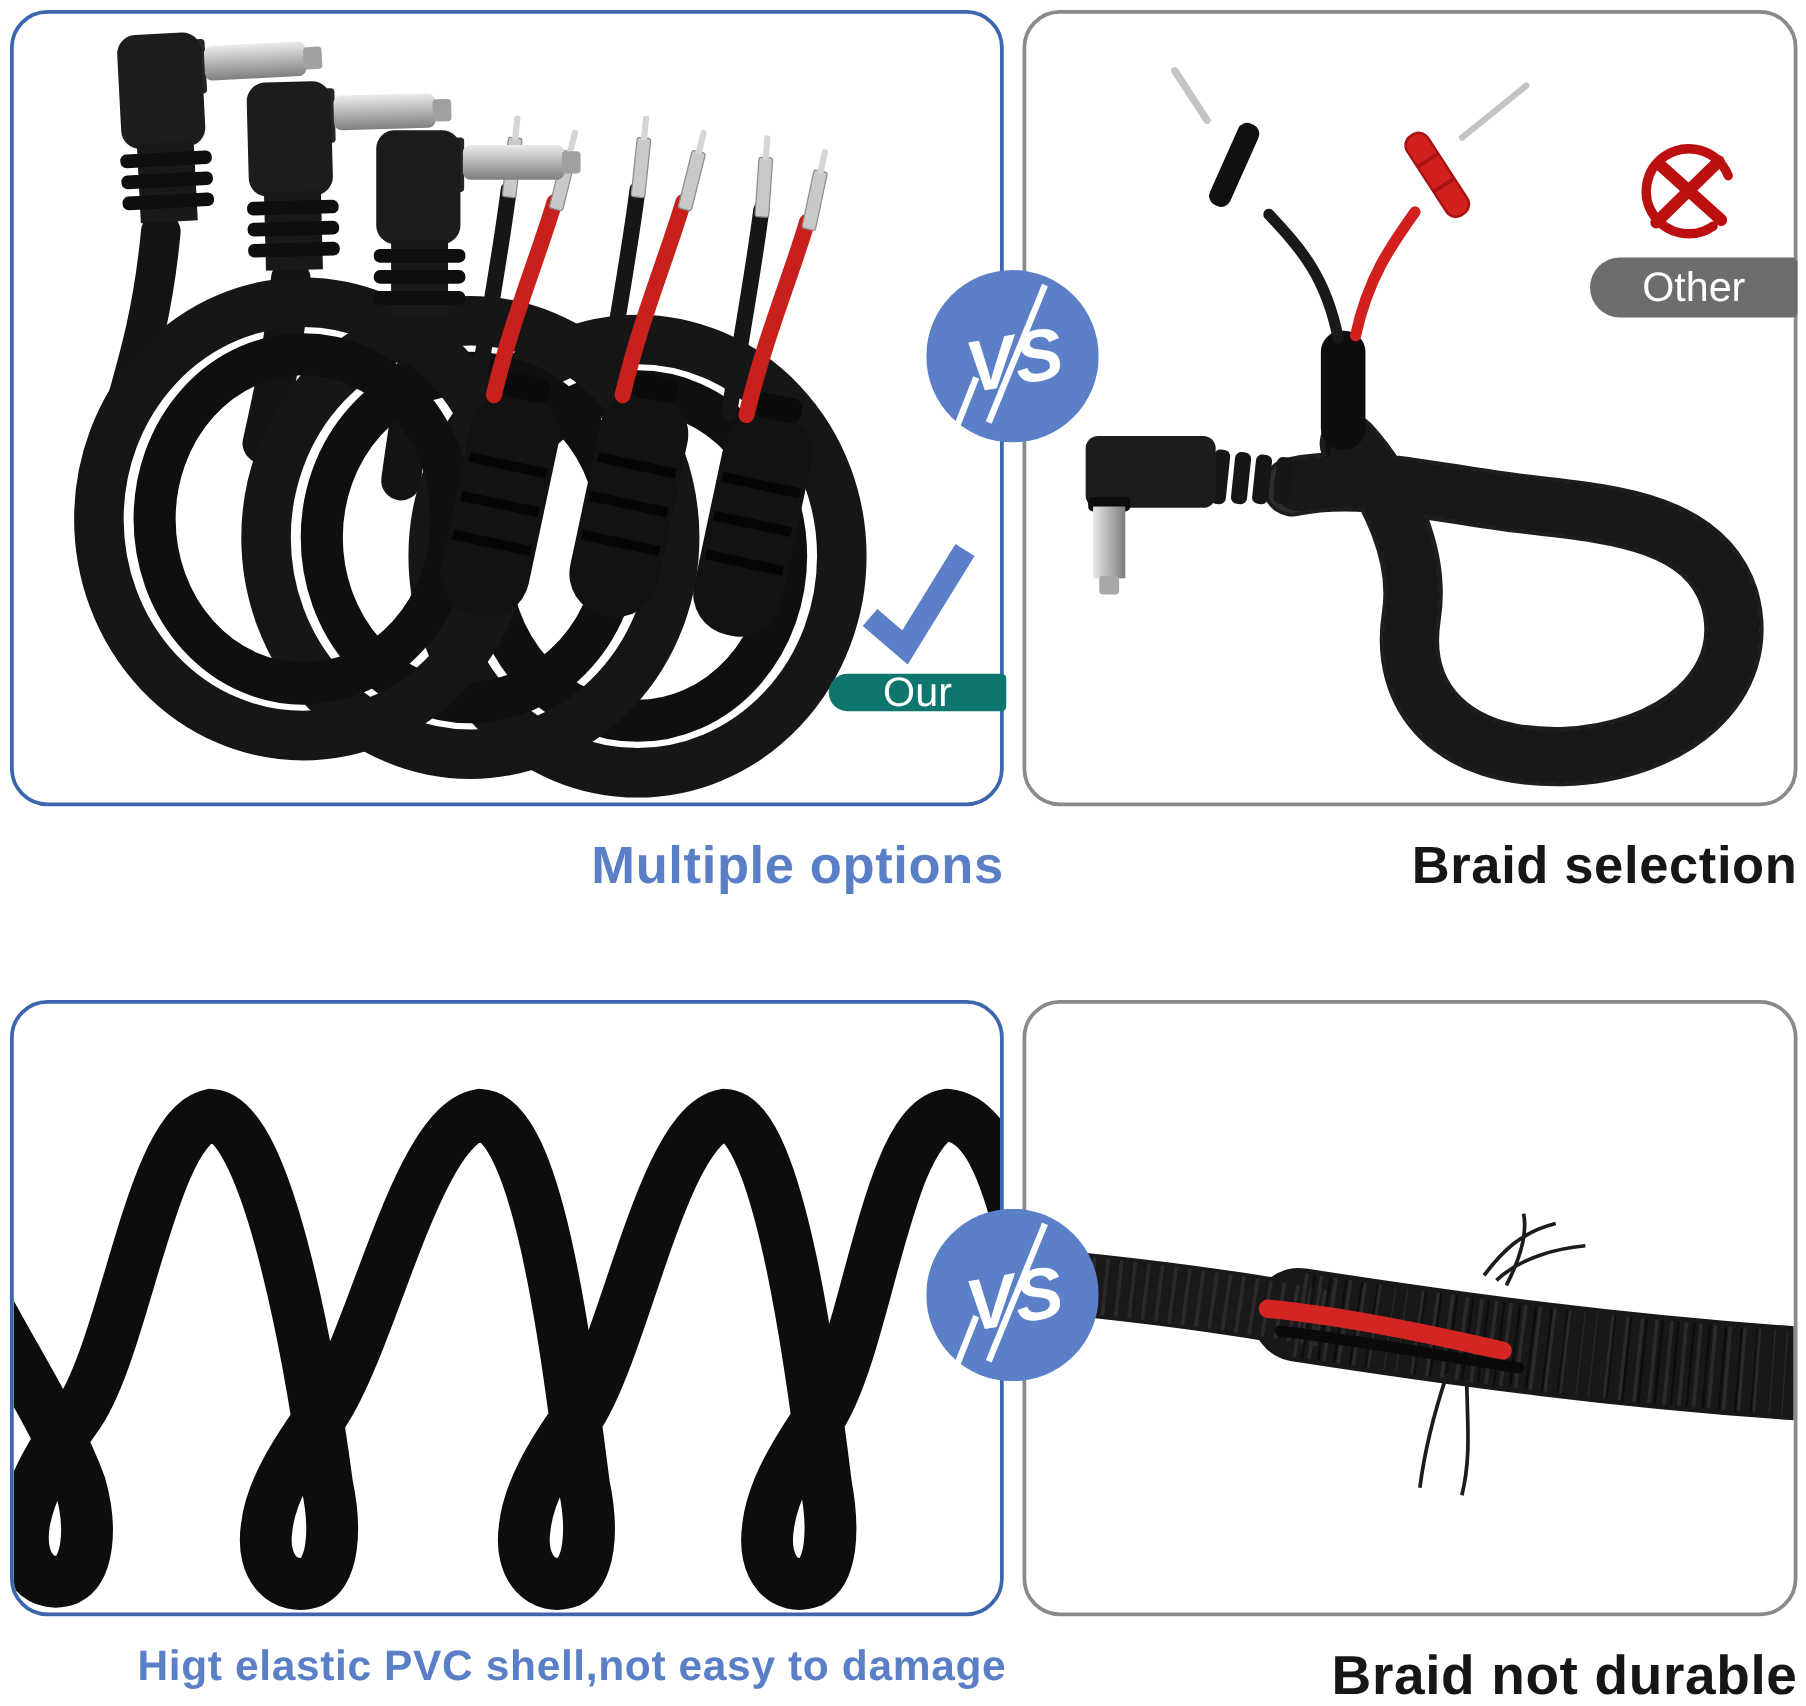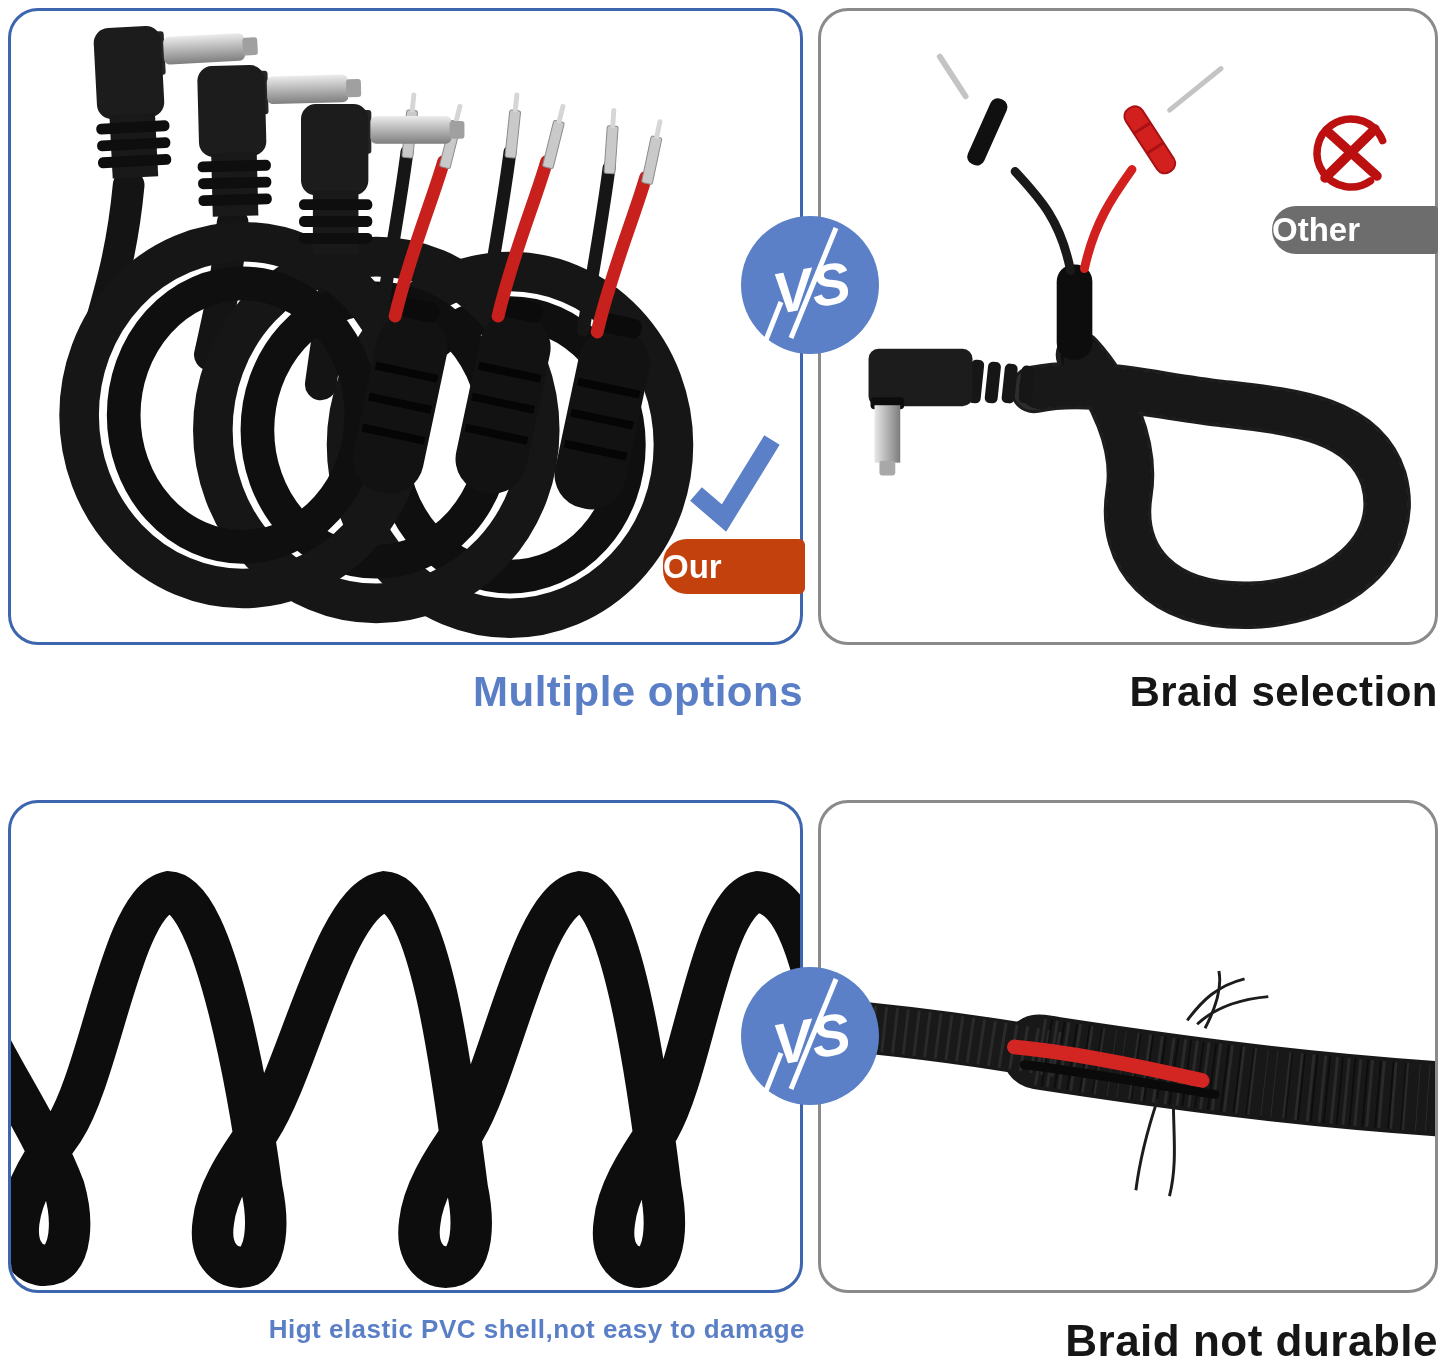--- a/index.html
+++ b/index.html
@@ -11,25 +11,25 @@
   .panel.blue{border:3px solid #3d66ae;}
   .panel.gray{border:3px solid #8a8a8a;}
   #p-tl{left:8px;top:8px;width:795px;height:637px;}
   #p-tr{left:818px;top:8px;width:620px;height:637px;}
   #p-bl{left:8px;top:800px;width:795px;height:493px;}
   #p-br{left:818px;top:800px;width:620px;height:493px;}
   .panel svg{position:absolute;left:0;top:0;width:100%;height:100%;}
   .caption{position:absolute;font-weight:bold;text-align:right;white-space:nowrap;letter-spacing:.5px;}
   #cap-tl{left:8px;top:668px;width:795px;font-size:42px;color:#5b7fc7;}
   #cap-tr{left:818px;top:668px;width:620px;font-size:42px;color:#161616;}
-  #cap-bl{left:0px;top:1314px;width:805px;font-size:26px;color:#5b7fc7;}
+  #cap-bl{left:0px;top:1314px;width:805px;font-size:34px;color:#5b7fc7;}
   #cap-br{left:818px;top:1316px;width:620px;font-size:44px;color:#161616;}
-  .pill{position:absolute;display:flex;align-items:center;justify-content:flex-start;
-        color:#fff;font-weight:bold;z-index:6;}
-  #our{left:663px;top:539px;width:142px;height:55px;background:#c2410c;
+  .pill{position:absolute;display:flex;align-items:center;justify-content:center;
+        color:#fff;font-weight:normal;z-index:6;}
+  #our{left:663px;top:539px;width:142px;height:30px;background:#0f766e;
        border-radius:24px 6px 6px 24px;font-size:33px;}
   #other{left:1272px;top:206px;width:166px;height:48px;background:#6d6d6d;
        border-radius:24px 4px 4px 24px;font-size:33px;}
   .vs{position:absolute;width:138px;height:138px;z-index:7;}
   #vs-top{left:741px;top:216px;}
   #vs-bottom{left:741px;top:967px;}
   .overlay-icon{position:absolute;z-index:6;}
   #check{left:682px;top:430px;}
   #cross{left:1308px;top:110px;}
 </style>

